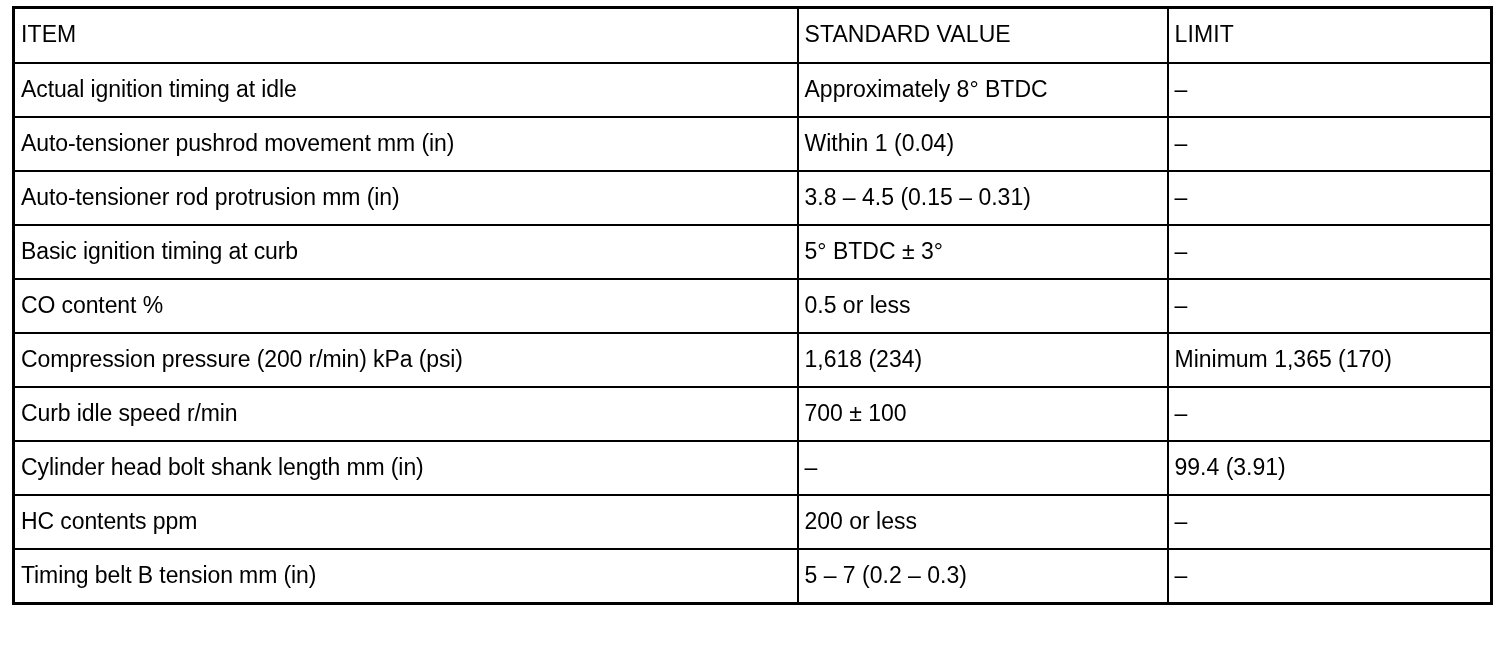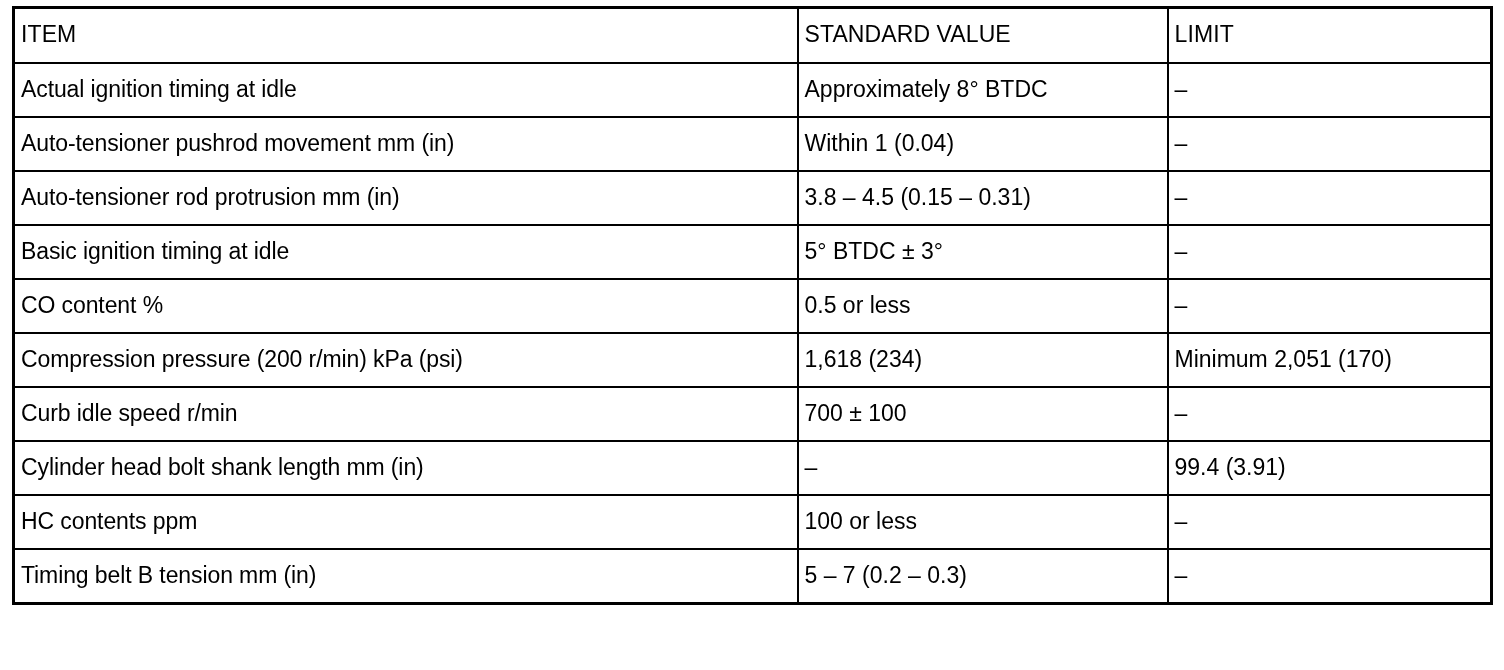--- a/index.html
+++ b/index.html
@@ -80,47 +80,47 @@
         <td class="item-cell">Auto-tensioner pushrod movement mm (in)</td>
         <td>Within 1 (0.04)</td>
         <td>–</td>
       </tr>
       <tr>
         <td class="item-cell">Auto-tensioner rod protrusion mm (in)</td>
         <td>3.8 – 4.5 (0.15 – 0.31)</td>
         <td>–</td>
       </tr>
       <tr>
-        <td class="item-cell">Basic ignition timing at idle</td>
+        <td class="item-cell">Basic ignition timing at curb</td>
         <td>5° BTDC ± 3°</td>
         <td>–</td>
       </tr>
       <tr>
         <td class="item-cell">CO content %</td>
         <td>0.5 or less</td>
         <td>–</td>
       </tr>
       <tr>
         <td class="item-cell">Compression pressure (200 r/min) kPa (psi)</td>
         <td>1,618 (234)</td>
-        <td>Minimum 2,051 (170)</td>
+        <td>Minimum 1,365 (170)</td>
       </tr>
       <tr>
         <td class="item-cell">Curb idle speed r/min</td>
         <td>700 ± 100</td>
         <td>–</td>
       </tr>
       <tr>
         <td class="item-cell">Cylinder head bolt shank length mm (in)</td>
         <td>–</td>
         <td>99.4 (3.91)</td>
       </tr>
       <tr>
         <td class="item-cell">HC contents ppm</td>
-        <td>100 or less</td>
+        <td>200 or less</td>
         <td>–</td>
       </tr>
       <tr>
         <td class="item-cell">Timing belt B tension mm (in)</td>
         <td>5 – 7 (0.2 – 0.3)</td>
         <td>–</td>
       </tr>
     </tbody>
   </table>
 </div>

